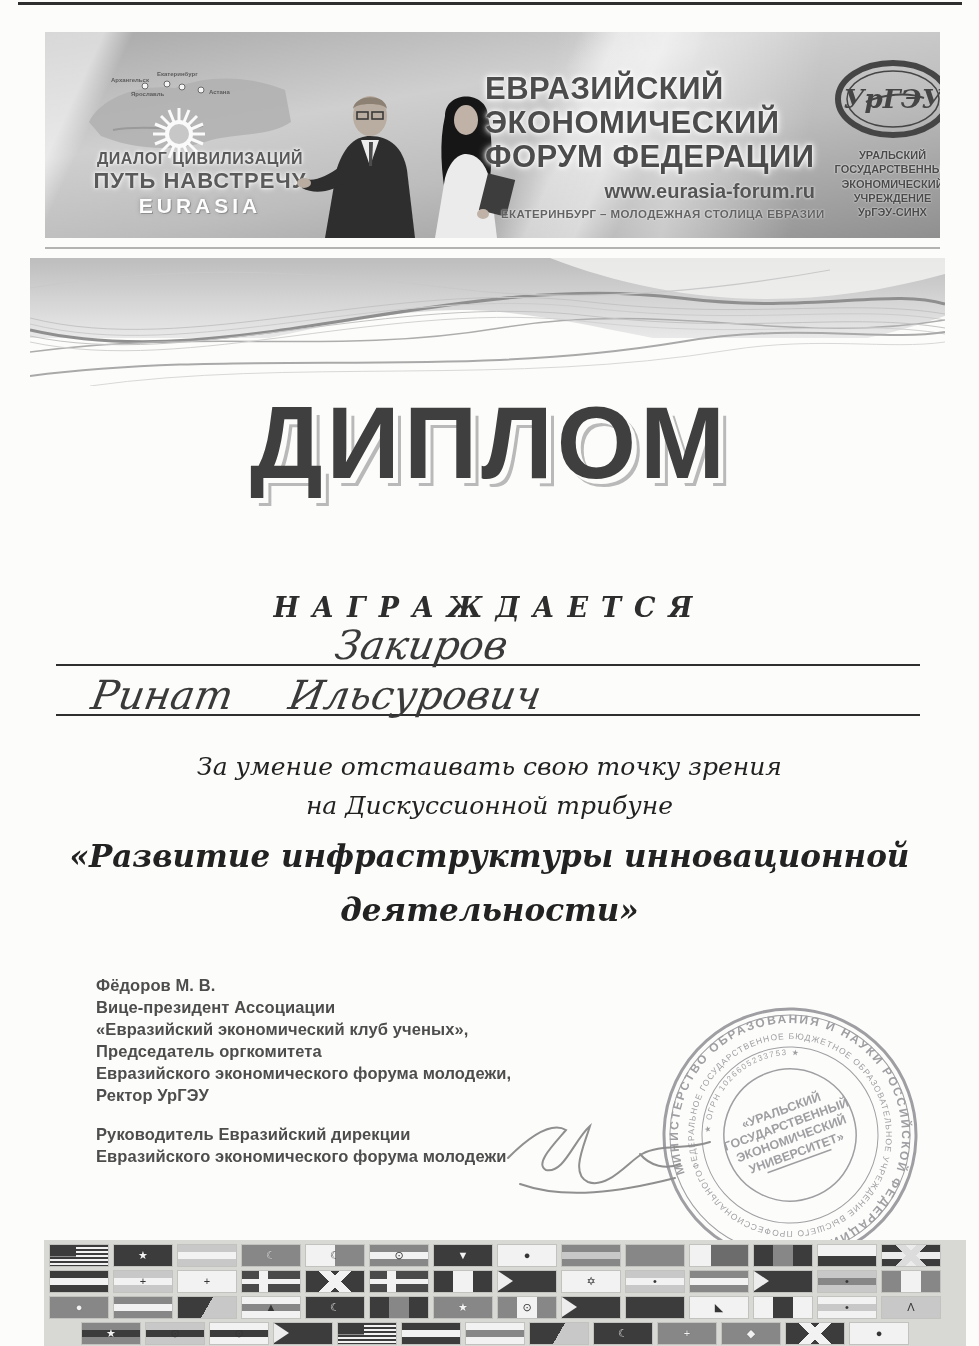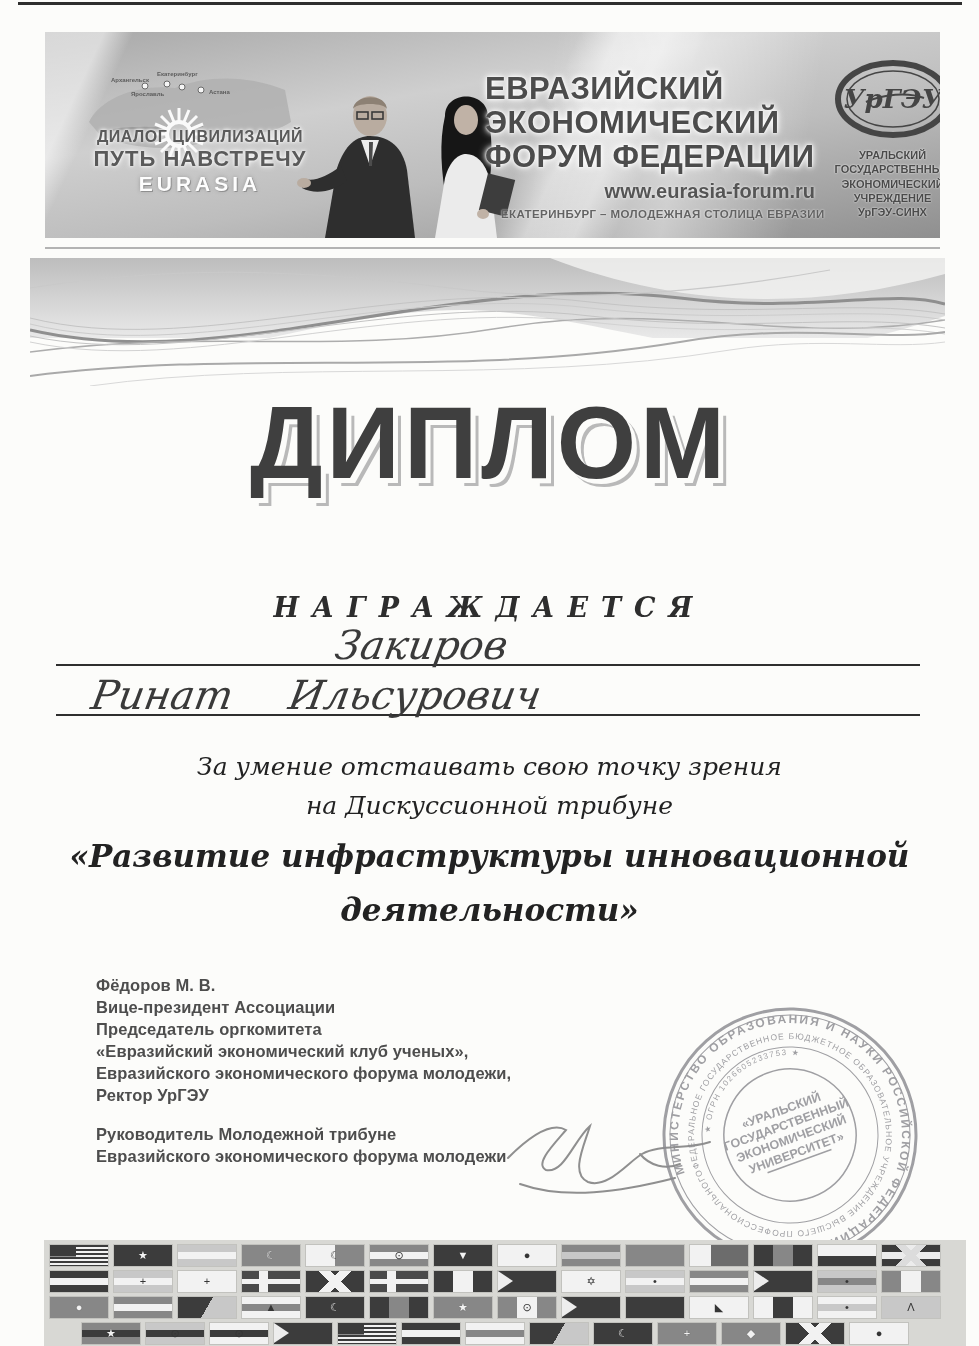--- a/index.html
+++ b/index.html
@@ -8,21 +8,21 @@
   
   .topline{position:absolute;left:18px;top:2px;width:944px;height:3px;background:#2e2e2e;}
   
   .banner{position:absolute;left:45px;top:32px;width:895px;height:206px;overflow:hidden;
           background:
             linear-gradient(115deg, rgba(255,255,255,.55) 0 6%, rgba(255,255,255,0) 9% 54%, rgba(255,255,255,.5) 58% 63%, rgba(255,255,255,0) 67%),
             linear-gradient(170deg,#a8a8a8,#cfcfcf 35%,#bdbdbd 60%,#8f8f8f);}
   .banner-sweep{position:absolute;left:0;top:0;width:100%;height:100%;
             background:linear-gradient(100deg, rgba(255,255,255,0) 55%, rgba(255,255,255,.45) 70%, rgba(255,255,255,0) 84%);}
   .left-logo{position:absolute;left:30px;top:8px;width:250px;text-align:center;color:#5a5a5a;}
-  .ll-line1{margin-top:88px;font-size:16px;font-weight:700;letter-spacing:.5px;
+  .ll-line1{margin-top:110px;font-size:16px;font-weight:700;letter-spacing:.5px;
             text-shadow:0 0 3px #fff,0 0 5px #fff;}
   .ll-line2{font-size:22px;font-weight:700;letter-spacing:1px;text-shadow:0 0 3px #fff,0 0 6px #fff;}
   .ll-brand{font-size:21px;font-weight:700;letter-spacing:4px;color:#fdfdfd;
             text-shadow:1px 1px 0 #8f8f8f,0 0 4px #9a9a9a;}
   .map-svg{position:absolute;left:38px;top:32px;}
   .people-svg{position:absolute;left:250px;top:50px;}
   .main-title{position:absolute;left:440px;top:40px;width:340px;color:#4c4c4c;
               font-size:31px;line-height:1.1;font-weight:700;letter-spacing:.5px;
               text-shadow:0 0 2px #fff,0 0 5px #fff,0 0 8px #fff;}
   .website{position:absolute;left:440px;top:148px;width:330px;text-align:right;
@@ -206,27 +206,27 @@
   <div class="reason">
     <div class="reason-l">За умение отстаивать свою точку зрения</div>
     <div class="reason-l">на Дискуссионной трибуне</div>
     <div class="reason-topic">«Развитие инфраструктуры инновационной</div>
     <div class="reason-topic">деятельности»</div>
   </div>
 
   <div class="sig sig1">
     <div>Фёдоров М. В.</div>
     <div>Вице-президент Ассоциации</div>
+    <div>«Евразийский экономический клуб ученых»,</div>
     <div>Председатель оргкомитета</div>
-    <div>«Евразийский экономический клуб ученых»,</div>
     <div>Евразийского экономического форума молодежи,</div>
     <div>Ректор УрГЭУ</div>
   </div>
   <div class="sig sig2">
-    <div>Руководитель Молодежной трибуне</div>
+    <div>Руководитель Евразийский дирекции</div>
     <div>Евразийского экономического форума молодежи</div>
   </div>
 
   <svg class="scrawl" width="240" height="120" viewBox="0 0 240 120">
     <g stroke="#8f8f8f" stroke-width="2" fill="none" stroke-linecap="round">
       <path d="M18,70 C40,48 62,34 76,42 C64,56 44,76 56,82 C74,86 84,52 100,38 C94,58 80,86 98,94 C118,101 138,74 152,66 C170,56 196,62 220,54"></path>
       <path d="M30,96 C75,112 130,104 185,90"></path>
       <path d="M150,66 C160,78 176,82 190,76"></path>
     </g>
   </svg>

